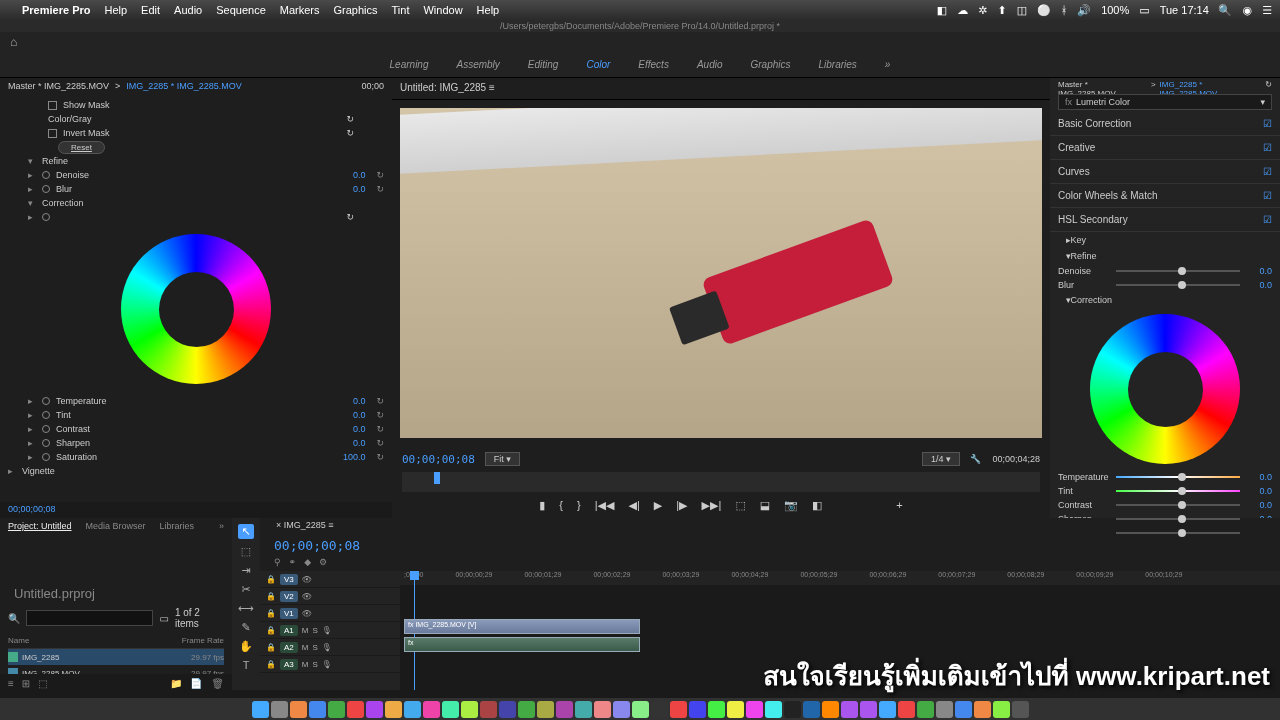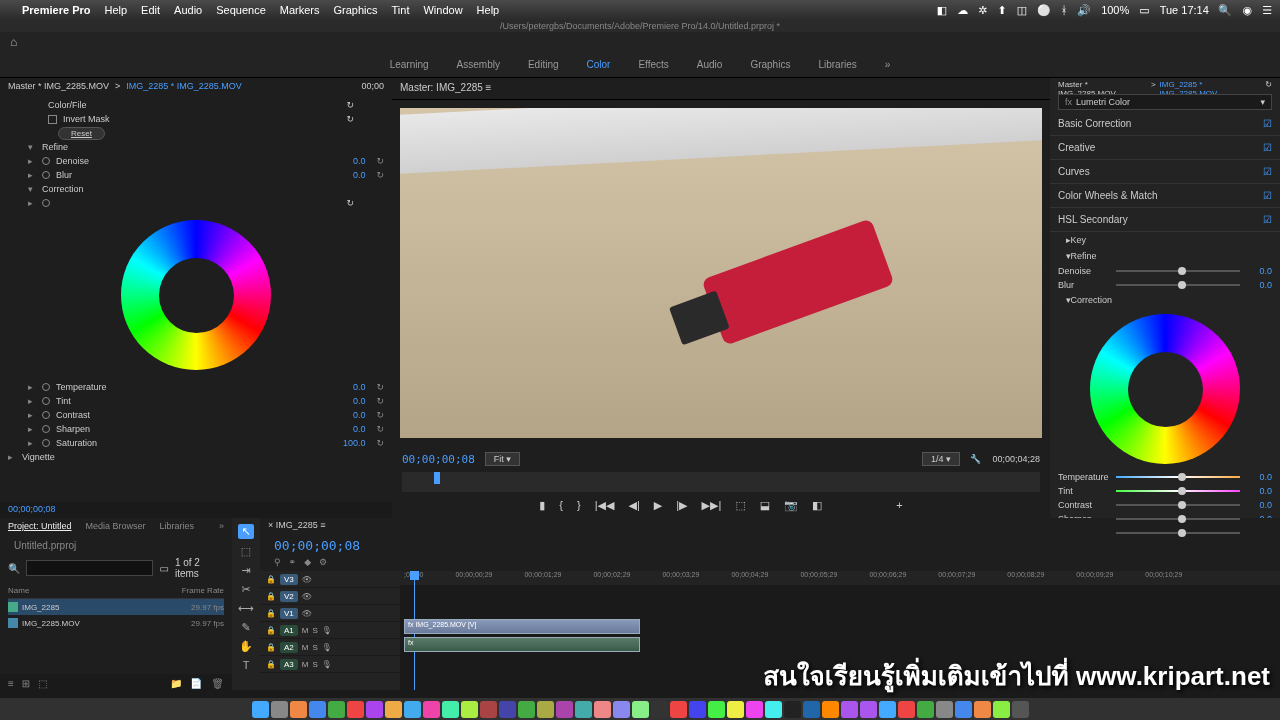--- a/index.html
+++ b/index.html
@@ -6,21 +6,21 @@
 body{background:#1a1a1a;color:#ccc;font-size:10px;width:1280px;height:720px;overflow:hidden;position:relative;}
 .mac-menubar{height:20px;background:linear-gradient(#4a4a4a,#2a2a2a);display:flex;align-items:center;padding:0 8px;color:#fff;font-size:11px;gap:14px;}
 .mac-menubar .apple{font-size:13px;}
 .mac-menubar .app-name{font-weight:bold;}
 .mac-menubar .right{margin-left:auto;display:flex;gap:10px;align-items:center;}
 .mac-menubar .right span{font-size:11px;}
 .title-bar{height:12px;background:#2a2a2a;text-align:center;font-size:9px;color:#888;line-height:12px;}
 .toolbar{height:20px;background:#232323;display:flex;align-items:center;padding:0 10px;}
 .home-icon{color:#aaa;font-size:12px;}
 .workspace-tabs{height:26px;background:#232323;display:flex;justify-content:center;align-items:center;gap:28px;border-bottom:1px solid #000;}
-.workspace-tabs span{color:#999;font-size:10px;cursor:pointer;}
+.workspace-tabs span{color:#999;font-size:10px;cursor:pointer;font-style:italic;}
 .workspace-tabs span.active{color:#4a9eff;}
 .main{display:flex;height:440px;}
 .left-panel{width:392px;background:#1e1e1e;display:flex;flex-direction:column;}
 .source-tabs{height:22px;display:flex;align-items:center;padding:0 8px;gap:18px;font-size:9px;color:#888;border-bottom:1px solid #000;}
 .source-tabs span.active{color:#eee;border-bottom:2px solid #4a9eff;padding-bottom:4px;}
 .master-row{height:16px;padding:2px 8px;font-size:9px;display:flex;gap:6px;align-items:center;}
 .master-row .blue{color:#4a9eff;}
 .fx-body{flex:1;overflow:hidden;padding:4px 8px;position:relative;}
 .fx-row{display:flex;align-items:center;height:14px;font-size:9px;color:#ccc;gap:6px;}
 .fx-row .indent1{margin-left:20px;}
@@ -62,38 +62,38 @@
 .lumetri-slider .track.tint{background:linear-gradient(90deg,#4f4,#fff,#f4f);}
 .lumetri-slider .knob{position:absolute;left:50%;top:-3px;width:8px;height:8px;border-radius:50%;background:#ccc;}
 .lumetri-slider .val{color:#4a9eff;width:26px;text-align:right;}
 .lumetri-wheel-c{display:flex;justify-content:center;padding:6px;}
 .lumetri-wheel{width:150px;height:150px;border-radius:50%;background:conic-gradient(from 90deg,#ff0080,#ff0000,#ff8000,#ffff00,#80ff00,#00ff00,#00ff80,#00ffff,#0080ff,#0000ff,#8000ff,#ff00ff,#ff0080);position:relative;}
 .lumetri-wheel::after{content:'';position:absolute;top:25%;left:25%;width:50%;height:50%;border-radius:50%;background:#232323;}
 .bottom{display:flex;height:172px;}
 .project-panel{width:232px;background:#1e1e1e;}
 .project-tabs{height:20px;display:flex;gap:14px;padding:3px 8px;font-size:9px;color:#888;}
 .project-tabs span.active{color:#eee;text-decoration:underline;}
-.project-name{padding:2px 14px;font-size:10px;color:#888;}
+.project-name{padding:2px 14px;font-size:13px;color:#888;margin-top:46px;}
 .project-search{margin:4px 8px;display:flex;gap:6px;align-items:center;}
 .project-search input{flex:1;background:#111;border:1px solid #444;color:#ccc;padding:2px 4px;font-size:9px;}
 .project-items{padding:0 8px;font-size:8px;color:#888;}
 .project-header-row{display:flex;padding:3px 0;border-bottom:1px solid #333;}
 .project-header-row span:first-child{flex:1;}
 .project-row{display:flex;padding:3px 0;align-items:center;gap:4px;}
 .project-row.sel{background:#2a4a6a;}
 .project-row .icon{width:10px;height:10px;background:#4a8;}
 .project-row .icon.vid{background:#48a;}
 .project-row span.name{flex:1;color:#ccc;}
 .project-bottom{position:absolute;bottom:28px;left:0;width:232px;height:18px;background:#1a1a1a;display:flex;gap:8px;padding:3px 8px;align-items:center;}
 .project-bottom span{color:#888;font-size:10px;}
 .tools{width:28px;background:#232323;display:flex;flex-direction:column;align-items:center;gap:6px;padding:6px 0;}
 .tools span{color:#aaa;font-size:11px;cursor:pointer;}
 .tools span.active{color:#fff;background:#4a9eff;padding:1px 3px;border-radius:2px;}
 .timeline{flex:1;background:#1e1e1e;display:flex;flex-direction:column;}
-.timeline-header{height:18px;padding:2px 8px;font-size:9px;color:#ccc;}
+.timeline-header{height:18px;padding:2px 8px;font-size:9px;color:#ccc;margin-left:8px;}
 .timeline-tc{padding:2px 14px;font-size:13px;color:#4a9eff;font-family:monospace;}
 .timeline-tools{height:16px;padding:2px 14px;display:flex;gap:8px;color:#888;font-size:9px;}
 .timeline-body{flex:1;display:flex;}
 .track-headers{width:140px;background:#232323;}
 .track-row{height:17px;display:flex;align-items:center;gap:4px;padding:0 6px;font-size:8px;color:#aaa;border-bottom:1px solid #1a1a1a;}
 .track-row .track-label{background:#3a5a7a;padding:1px 4px;color:#fff;border-radius:2px;}
 .track-row .track-label.audio{background:#2a4a3a;}
 .tracks{flex:1;position:relative;background:#1a1a1a;}
 .time-ruler{height:14px;background:#232323;display:flex;font-size:7px;color:#888;padding-left:4px;gap:32px;overflow:hidden;white-space:nowrap;}
 .playhead{position:absolute;left:14px;top:0;bottom:0;width:1px;background:#4a9eff;}
@@ -162,21 +162,25 @@
 <div class="main">
   <div class="left-panel">
     <div class="master-row">
       <span>Master * IMG_2285.MOV</span>
       <span>&gt;</span>
       <span class="blue">IMG_2285 * IMG_2285.MOV</span>
       <span style="margin-left:auto">00;00</span>
     </div>
     <div class="fx-body">
       <div class="fx-row">
-          <span class="indent2">Color/File</span>
+          <span class="indent2 checkbox-sq"></span>
+          <span>Show Mask</span>
+        </div>
+      <div class="fx-row">
+          <span class="indent2">Color/Gray</span>
           <span style="margin-left:auto;margin-right:30px">↻</span>
         </div>
       <div class="fx-row">
           <span class="indent2 checkbox-sq"></span>
           <span>Invert Mask</span>
           <span style="margin-left:auto;margin-right:30px">↻</span>
         </div>
       <div class="fx-row">
           <button class="reset-btn">Reset</button>
         </div>
@@ -247,21 +251,21 @@
         </div>
       <div class="fx-row">
           <span class="row-tri">▸</span>
           <span>Vignette</span>
         </div>
     </div>
     <div class="timecode-bot">00;00;00;08</div>
   </div>
 
   <div class="program-panel">
-    <div class="program-header"><span>Master: IMG_2285</span> <span>≡</span></div>
+    <div class="program-header"><span>Untitled: IMG_2285</span> <span>≡</span></div>
     <div class="program-monitor">
       <div class="keyboard"></div>
       <div class="usb"></div>
     </div>
     <div class="program-controls">
       <span class="tc-blue">00;00;00;08</span>
       <span class="fit-dd"><span>Fit</span> ▾</span>
       <span class="tc-right"><span class="fit-dd"><span>1/4</span> ▾</span>&nbsp;&nbsp;🔧&nbsp;&nbsp;<span>00;00;04;28</span></span>
     </div>
     <div class="play-ruler"></div>

